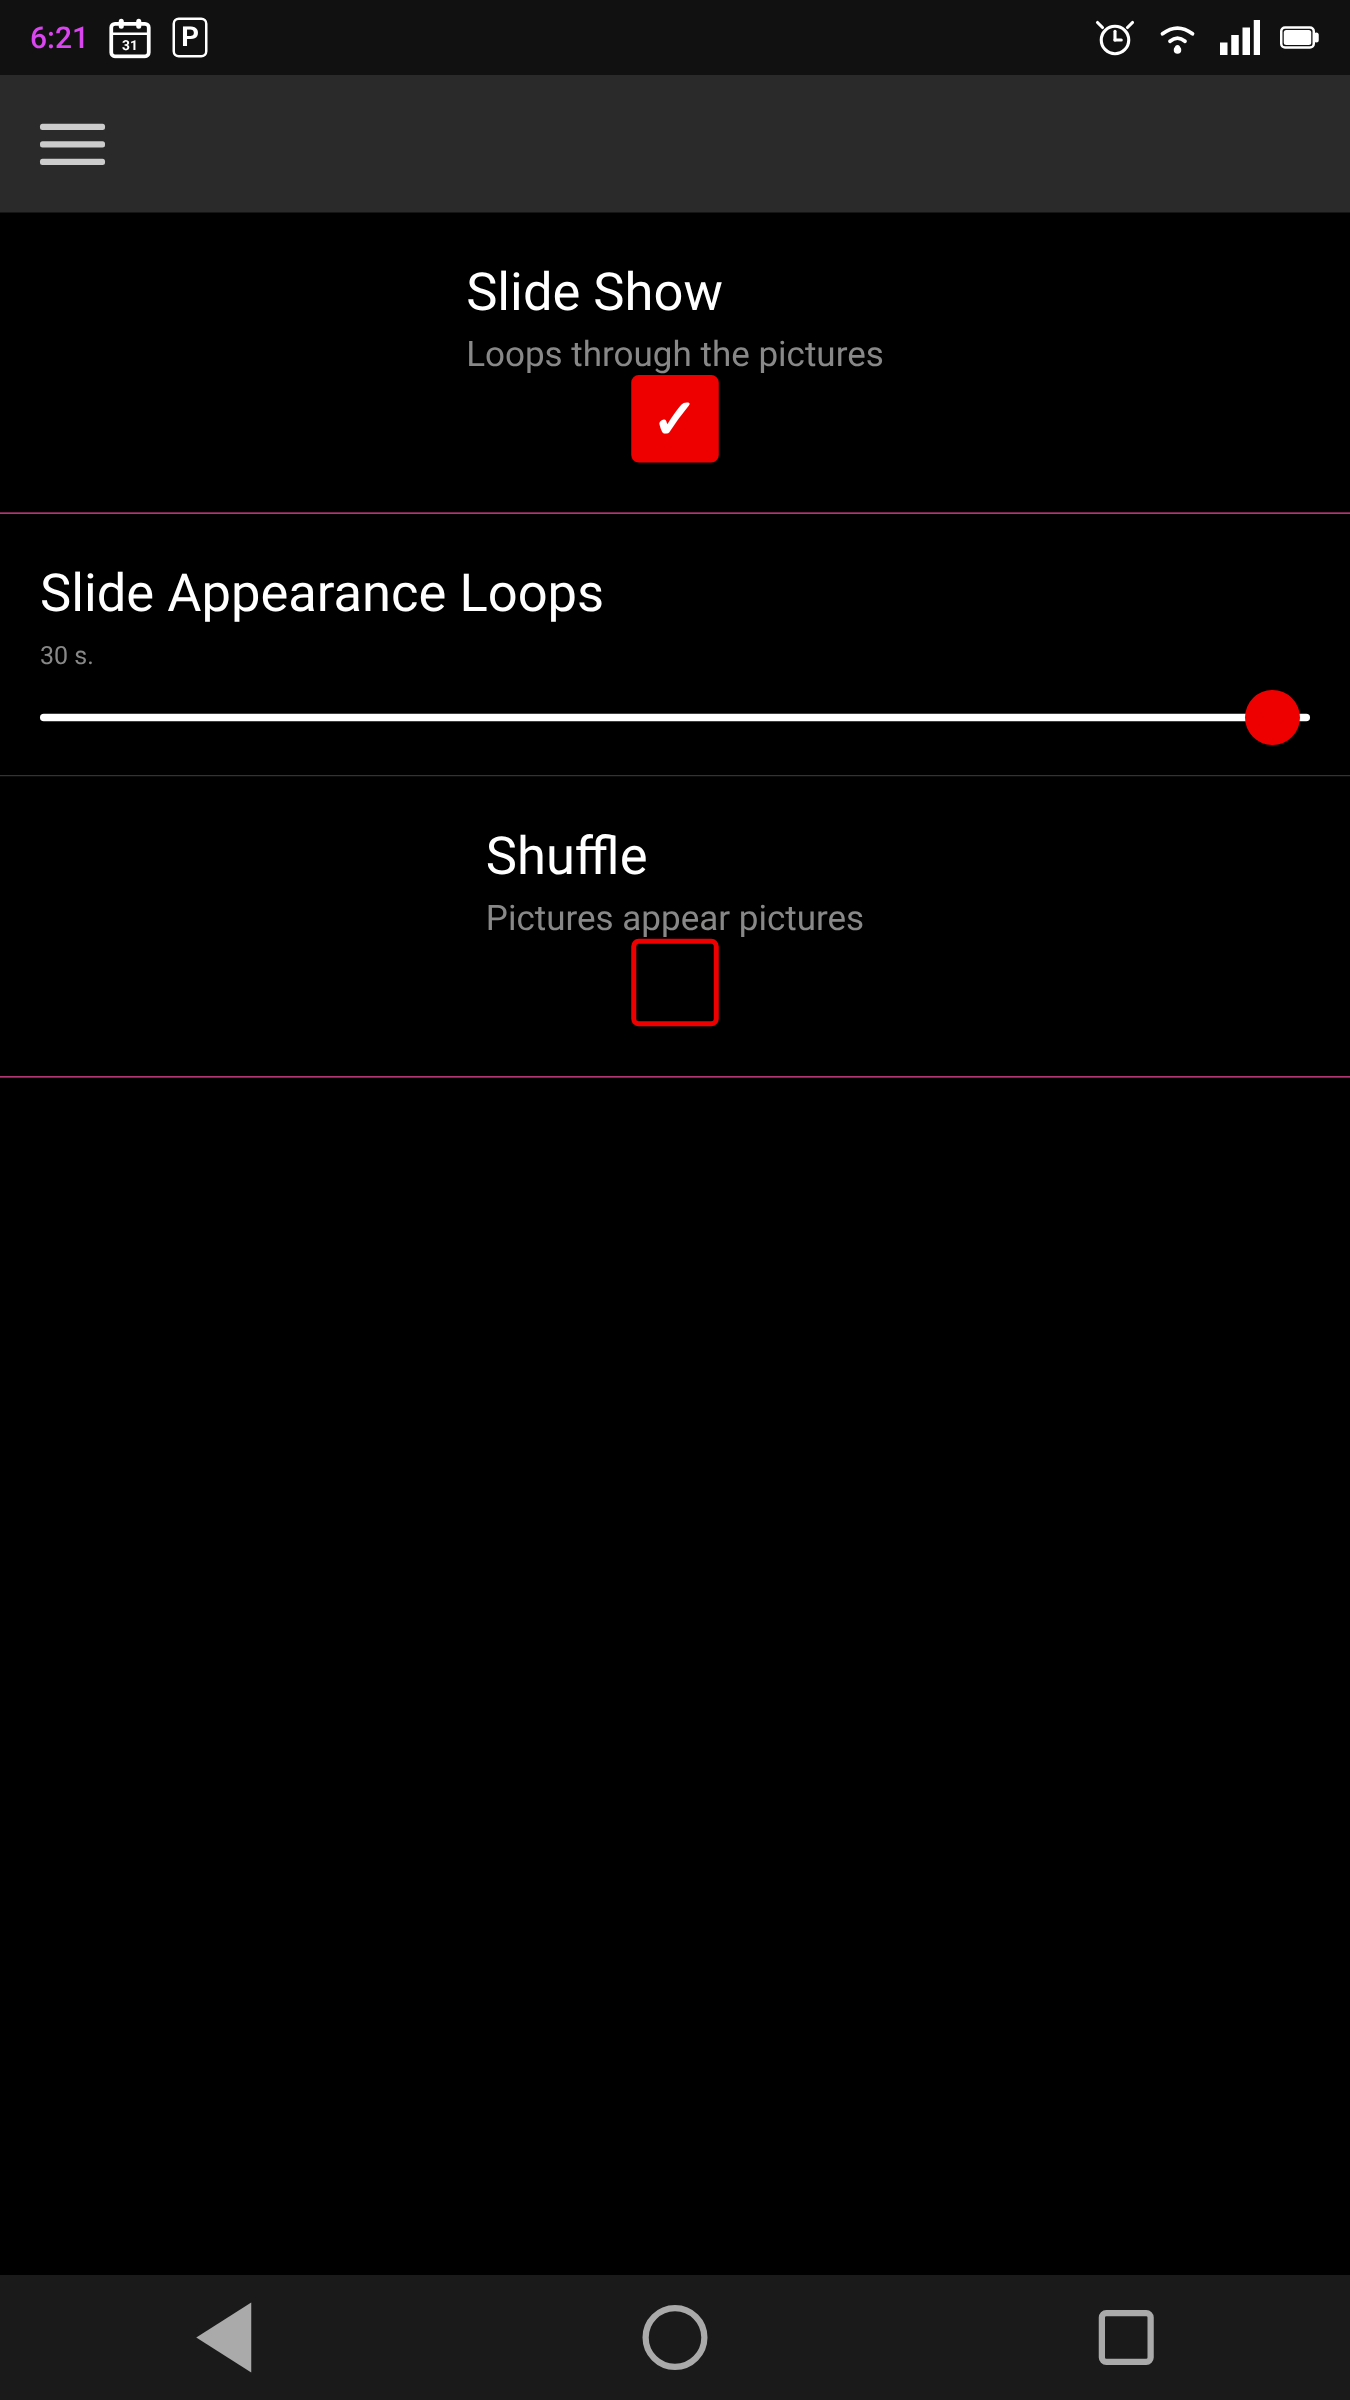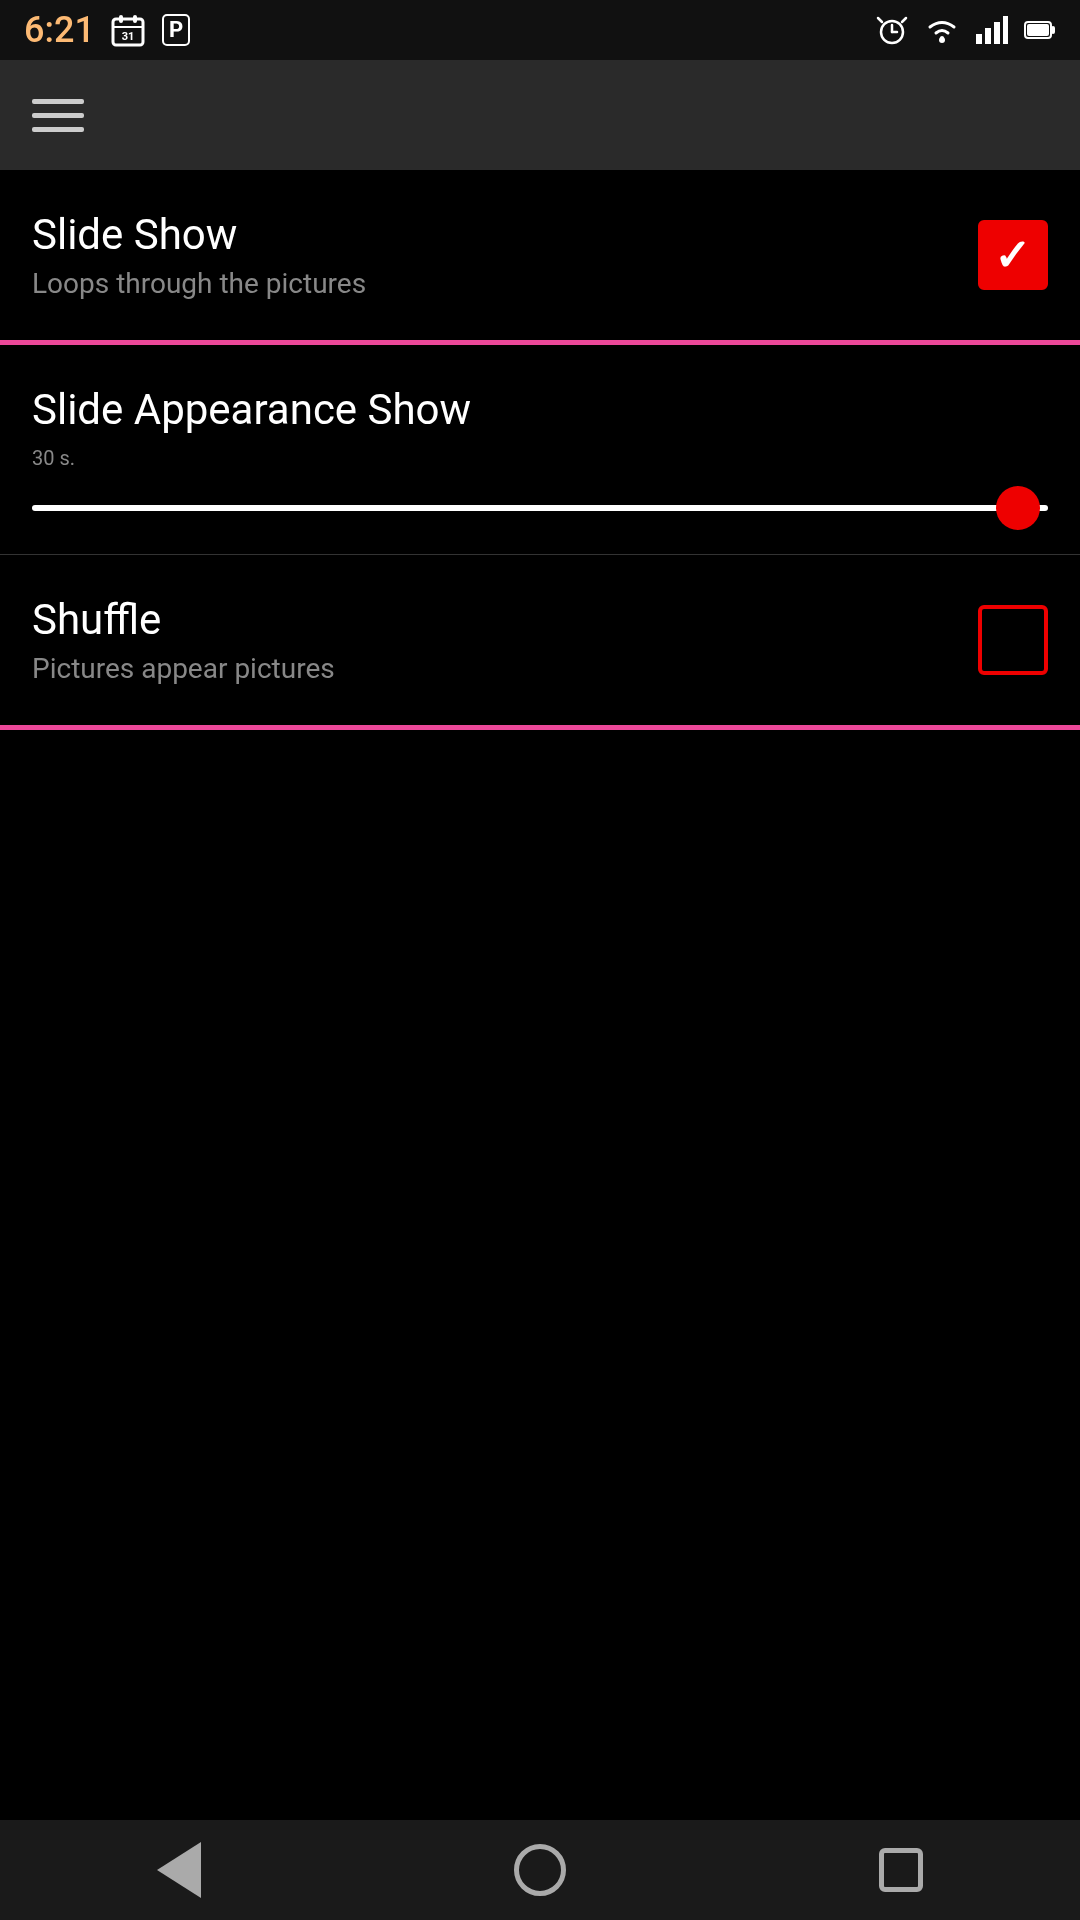--- a/index.html
+++ b/index.html
@@ -30,23 +30,23 @@
       padding: 0 24px;
     }
 
     .status-bar-left {
       display: flex;
       align-items: center;
       gap: 16px;
     }
 
     .status-time {
-      font-size: 36px;
+      font-size: 24px;
       font-weight: 500;
-      color: #fdba74;
+      color: #d946ef;
     }
 
     .status-icon {
       color: #fff;
       font-size: 24px;
       display: inline-flex;
       align-items: center;
     }
 
     .status-bar-right {
@@ -81,24 +81,25 @@
     }
 
     
     .content {
       width: 100%;
     }
 
     
     .setting-row {
       padding: 40px 32px;
-      border-bottom: 5px solid #ec4899;
+      border-bottom: 1px solid #ec4899;
       display: flex;
       align-items: center;
       justify-content: space-between;
+      flex-direction: column;
     }
 
     .setting-text {
       flex: 1;
     }
 
     .setting-title {
       font-size: 42px;
       font-weight: 400;
       color: #fff;
@@ -306,21 +307,21 @@
     <div class="setting-text">
       <div class="setting-title">Slide Show</div>
       <div class="setting-subtitle">Loops through the pictures</div>
     </div>
     <div class="checkbox-container">
       <div class="checkbox-checked"></div>
     </div>
   </div>
 
   <div class="slider-row">
-    <div class="slider-title">Slide Appearance Show</div>
+    <div class="slider-title">Slide Appearance Loops</div>
     <div class="slider-value">30 s.</div>
     <div class="slider-track-container">
       <div class="slider-track">
         <div class="slider-thumb"></div>
       </div>
     </div>
   </div>
 
   <div class="setting-row">
     <div class="setting-text">

